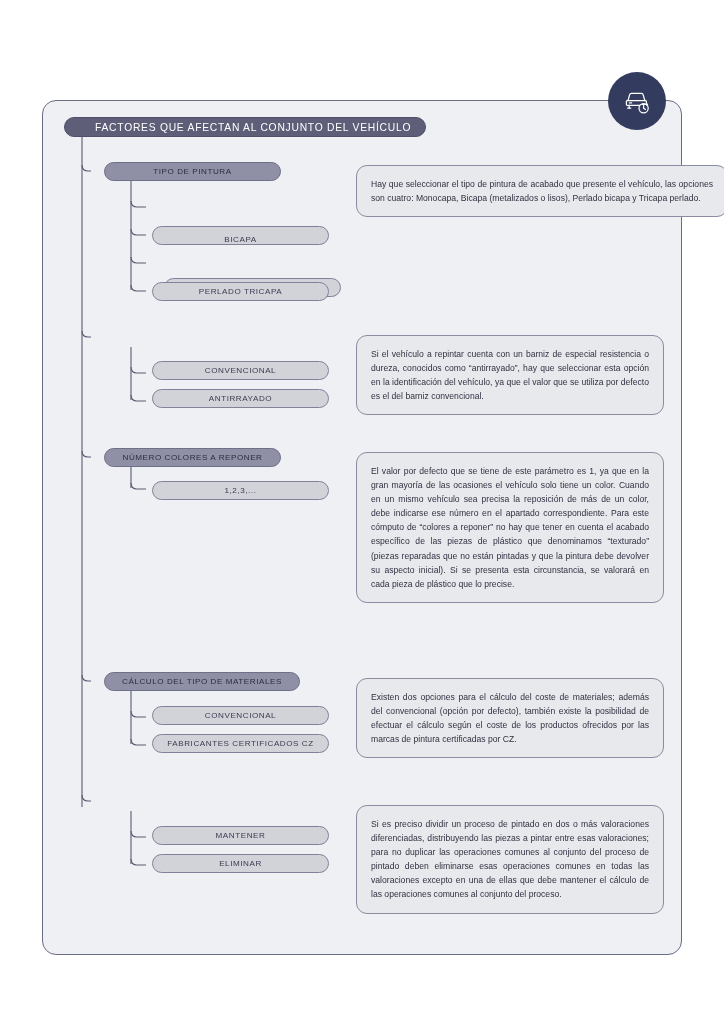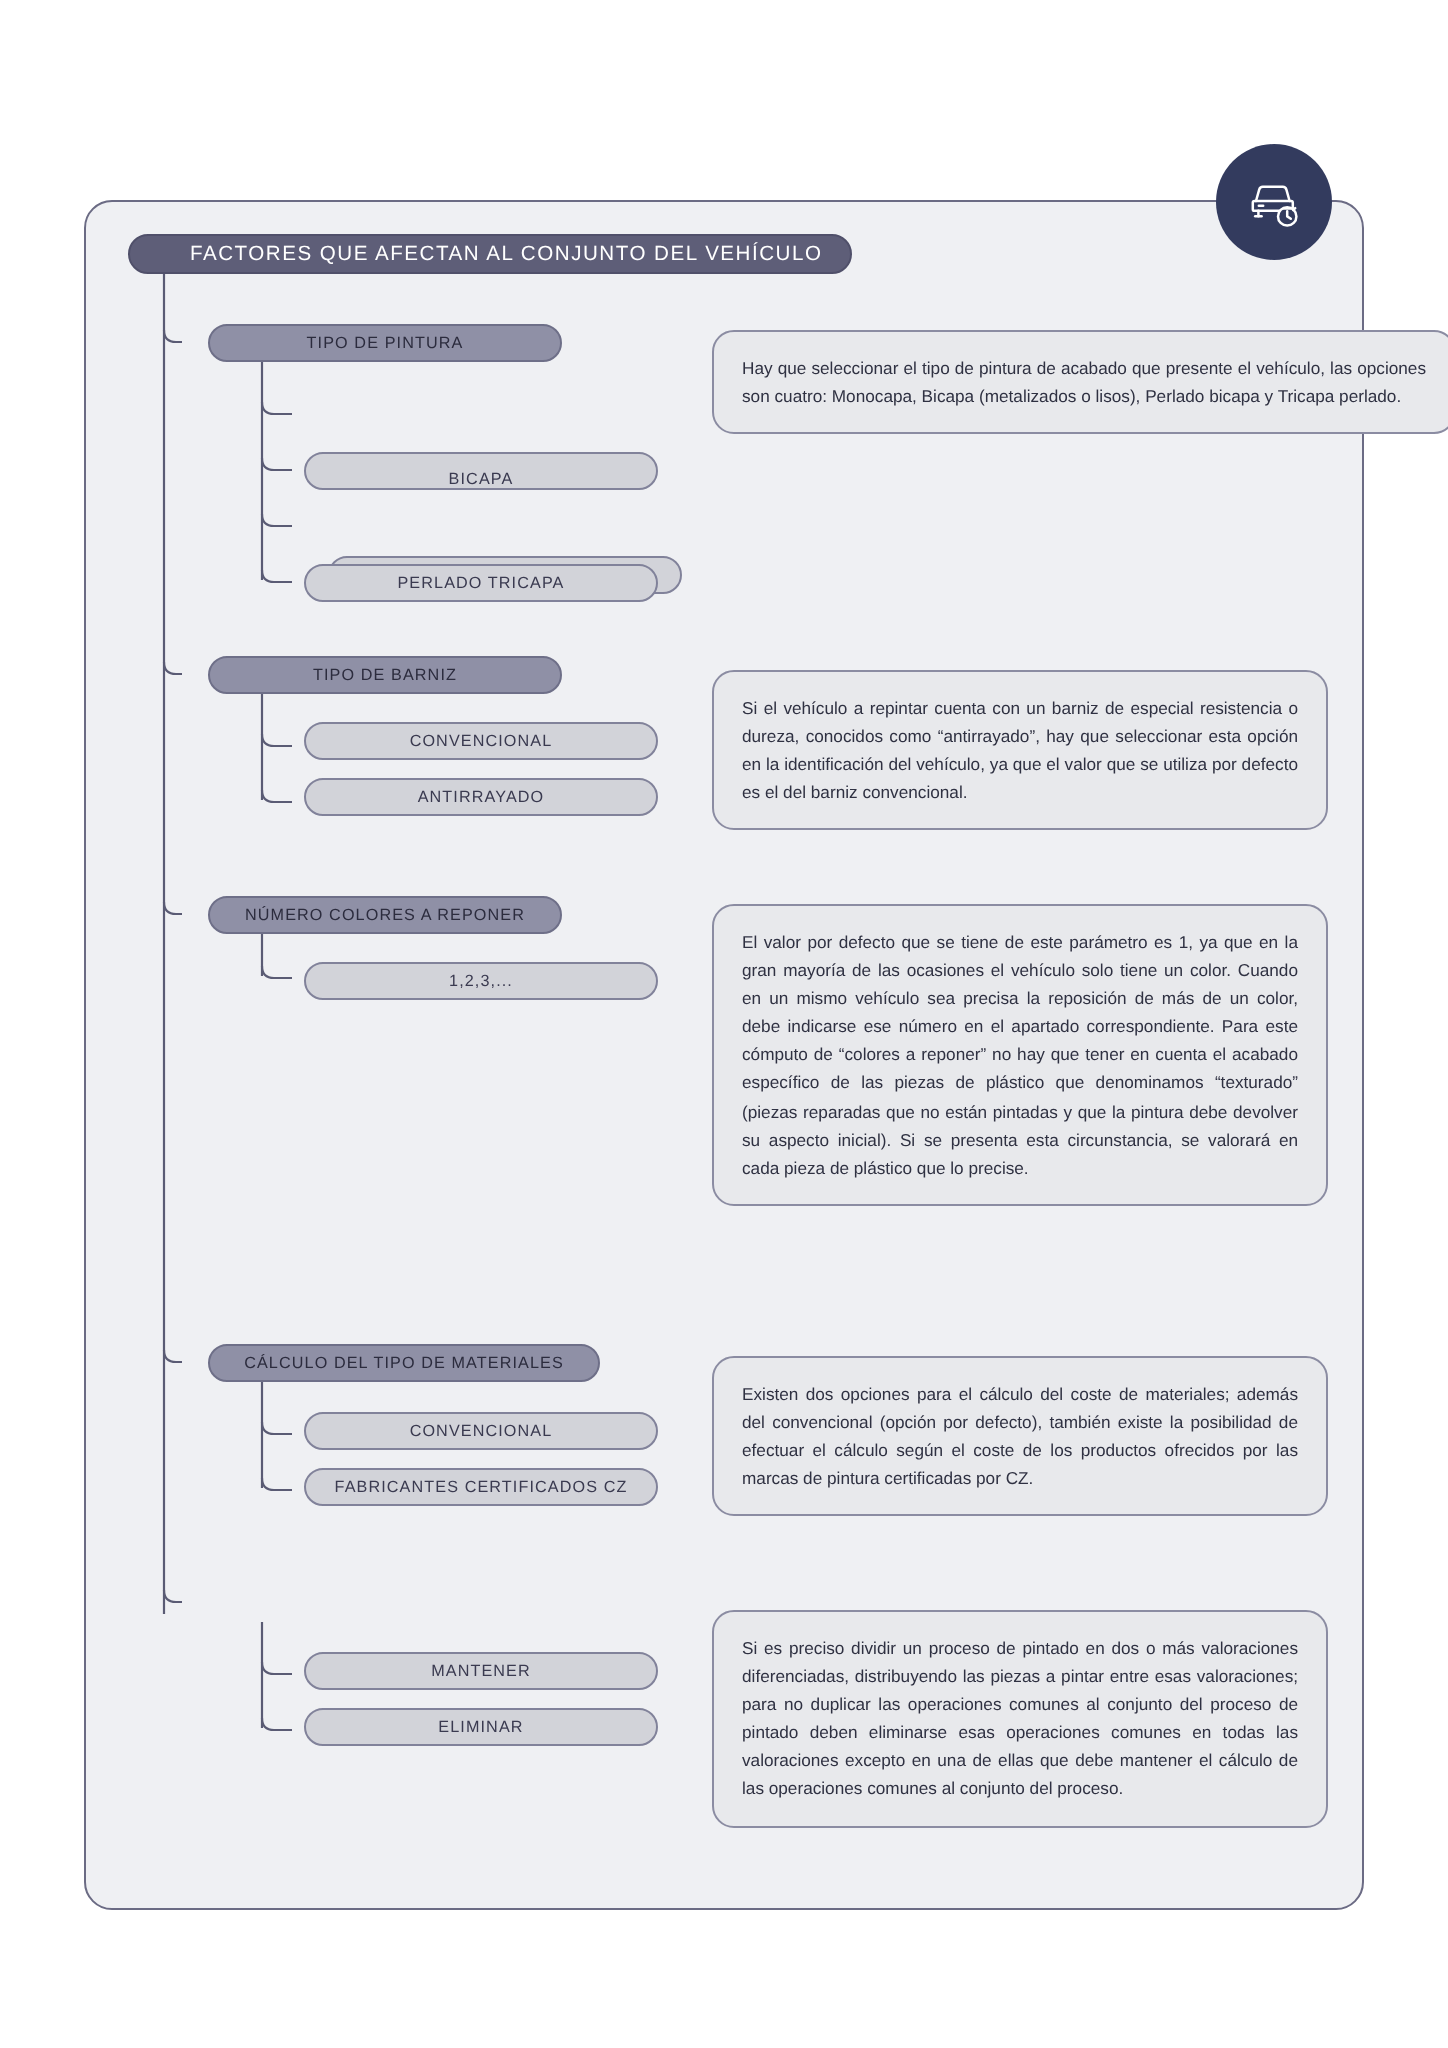--- a/index.html
+++ b/index.html
@@ -154,23 +154,20 @@
     <span>BICAPA</span>
   </div>
   <div class="pill child" style="left:164px; top:254px; width:177px;margin-top:24px;">
     <span>PERLADO BICAPA</span>
   </div>
   <div class="pill child" style="left:152px; top:282px; width:177px;">
     <span>PERLADO TRICAPA</span>
   </div>
   <div class="textbox" style="left:356px; top:165px; width:372px;">Hay que seleccionar el tipo de pintura de acabado que presente el vehículo, las opciones son cuatro: Monocapa, Bicapa (metalizados o lisos), Perlado bicapa y Tricapa perlado.</div>
 
-  <div class="pill group" style="left:104px; top:328px; width:177px;">
-    <span>TIPO DE BARNIZ</span>
-  </div>
   <div class="pill child" style="left:152px; top:361px; width:177px;">
     <span>CONVENCIONAL</span>
   </div>
   <div class="pill child" style="left:152px; top:389px; width:177px;">
     <span>ANTIRRAYADO</span>
   </div>
   <div class="textbox" style="left:356px; top:335px; width:308px;">Si el vehículo a repintar cuenta con un barniz de especial resistencia o dureza, conocidos como “antirrayado”, hay que seleccionar esta opción en la identificación del vehículo, ya que el valor que se utiliza por defecto es el del barniz convencional.</div>
 
   <div class="pill group" style="left:104px; top:448px; width:177px;">
     <span>NÚMERO COLORES A REPONER</span>

